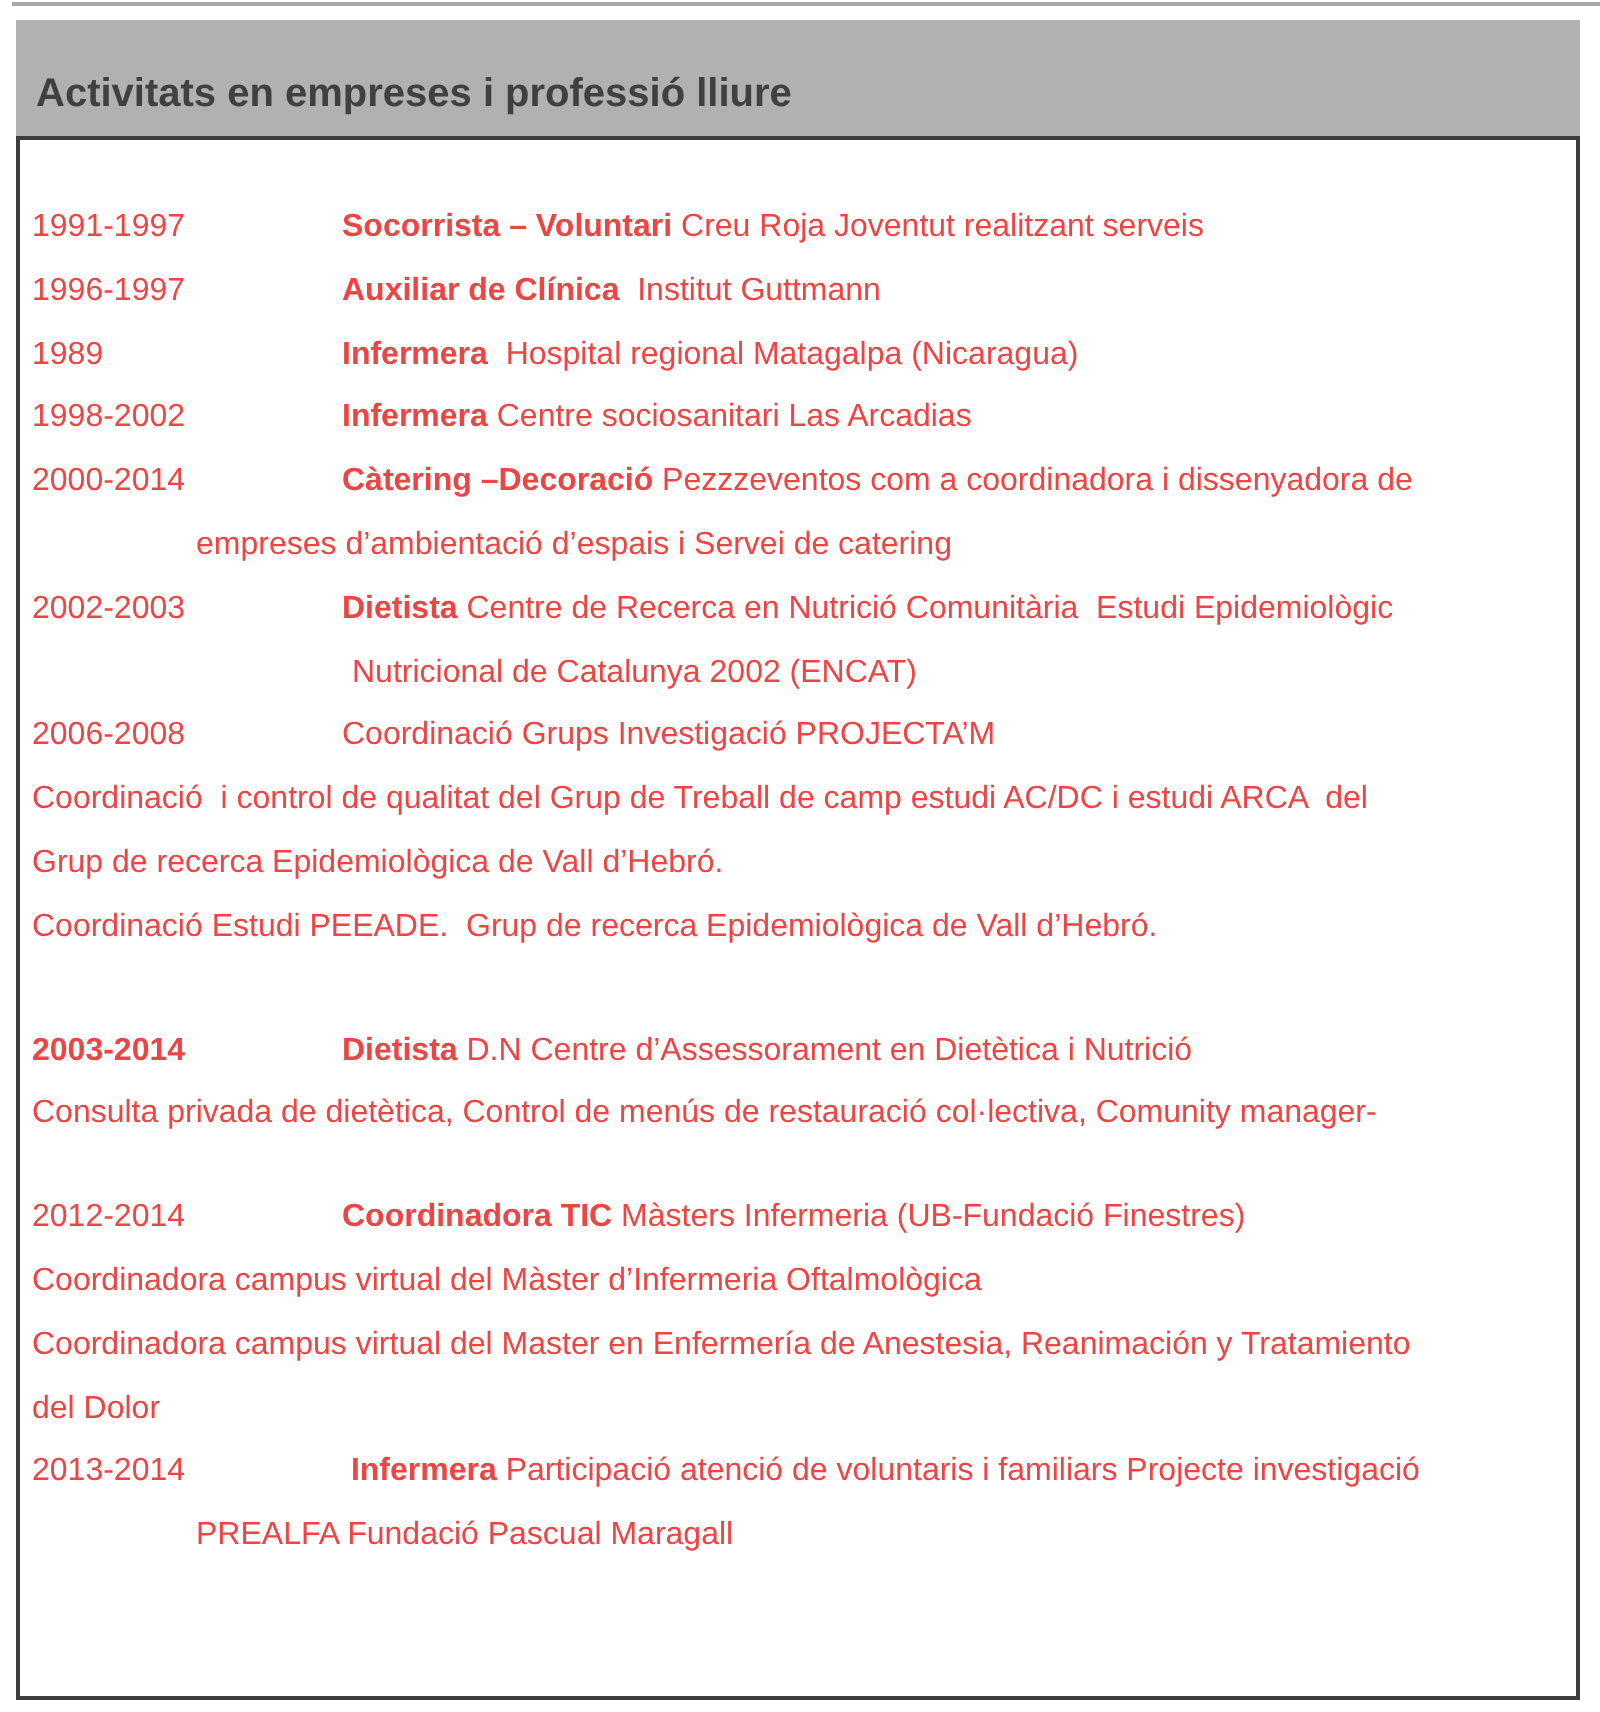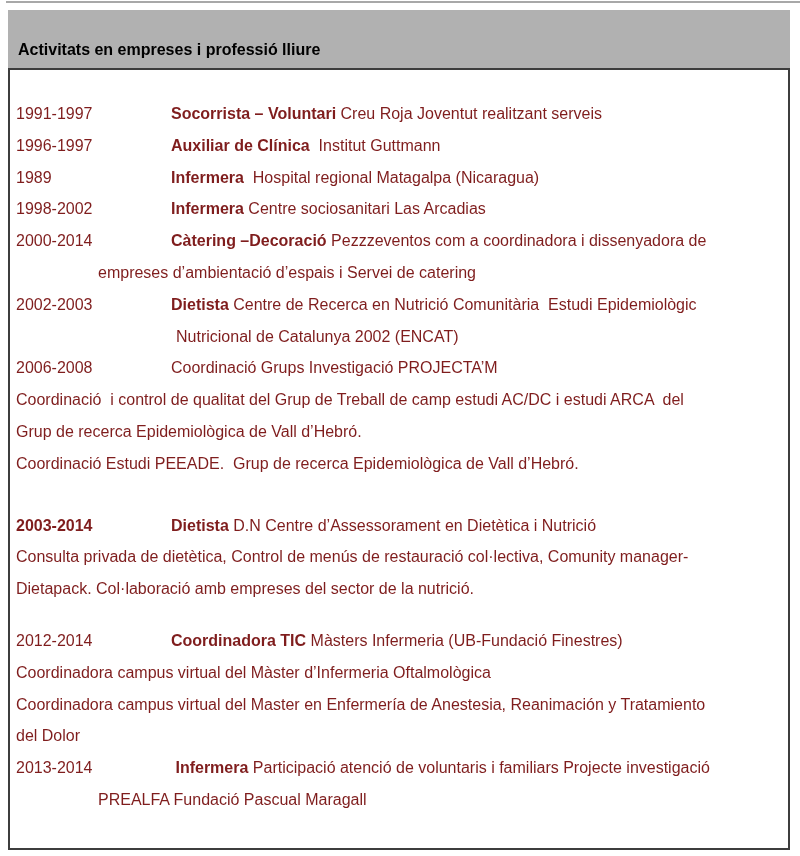--- a/index.html
+++ b/index.html
@@ -29,43 +29,43 @@
     left: 8px;
     width: 782px;
     height: 58px;
     background: #b1b1b1;
     box-sizing: border-box;
     display: flex;
     align-items: flex-end;
     padding: 0 0 9px 10px;
   }
   .section-header .title {
-    font-size: 16px;
+    font-size: 20px;
     font-weight: bold;
-    color: #000000;
+    color: #404040;
     white-space: pre;
   }
   .content-box {
     position: absolute;
     top: 68px;
     left: 8px;
     width: 782px;
     height: 782px;
     box-sizing: border-box;
     border: 2px solid #3d3d3d;
     background: #ffffff;
     padding: 28px 6px 0 6px;
     overflow: hidden;
   }
   .line {
     white-space: pre;
     font-size: 16px;
     height: 31.8px;
     line-height: 31.8px;
-    color: #7f1d1d;
+    color: #ef4444;
   }
   .date {
     display: inline-block;
     min-width: 155px;
   }
   .bold {
     font-weight: bold;
   }
   .wrap1 { padding-left: 82px; }
   .wrap2 { padding-left: 160px; }
@@ -89,21 +89,20 @@
       <div class="line wrap1"><span><span>empreses d’ambientació d’espais i Servei de catering</span></span></div>
       <div class="line"><span class="date">2002-2003</span><span><span class="bold">Dietista</span><span> Centre de Recerca en Nutrició Comunitària  Estudi Epidemiològic</span></span></div>
       <div class="line wrap2"><span><span>Nutricional de Catalunya 2002 (ENCAT)</span></span></div>
       <div class="line"><span class="date">2006-2008</span><span><span>Coordinació Grups Investigació PROJECTA’M</span></span></div>
       <div class="line"><span><span>Coordinació  i control de qualitat del Grup de Treball de camp estudi AC/DC i estudi ARCA  del</span></span></div>
       <div class="line"><span><span>Grup de recerca Epidemiològica de Vall d’Hebró.</span></span></div>
       <div class="line"><span><span>Coordinació Estudi PEEADE.  Grup de recerca Epidemiològica de Vall d’Hebró.</span></span></div>
       <div style="height: 30px;"></div>
       <div class="line"><span class="date bold">2003-2014</span><span><span class="bold">Dietista</span><span> D.N Centre d’Assessorament en Dietètica i Nutrició</span></span></div>
       <div class="line"><span><span>Consulta privada de dietètica, Control de menús de restauració col·lectiva, Comunity manager-</span></span></div>
-      <div class="line"><span><span>Dietapack. Col·laboració amb empreses del sector de la nutrició.</span></span></div>
       <div style="height: 20px;"></div>
       <div class="line"><span class="date">2012-2014</span><span><span class="bold">Coordinadora TIC</span><span> Màsters Infermeria (UB-Fundació Finestres)</span></span></div>
       <div class="line"><span><span>Coordinadora campus virtual del Màster d’Infermeria Oftalmològica</span></span></div>
       <div class="line"><span><span>Coordinadora campus virtual del Master en Enfermería de Anestesia, Reanimación y Tratamiento</span></span></div>
       <div class="line"><span><span>del Dolor</span></span></div>
       <div class="line"><span class="date">2013-2014</span><span><span class="bold"> Infermera</span><span> Participació atenció de voluntaris i familiars Projecte investigació</span></span></div>
       <div class="line wrap1"><span><span>PREALFA Fundació Pascual Maragall</span></span></div>
     </div>
 </div>
 

